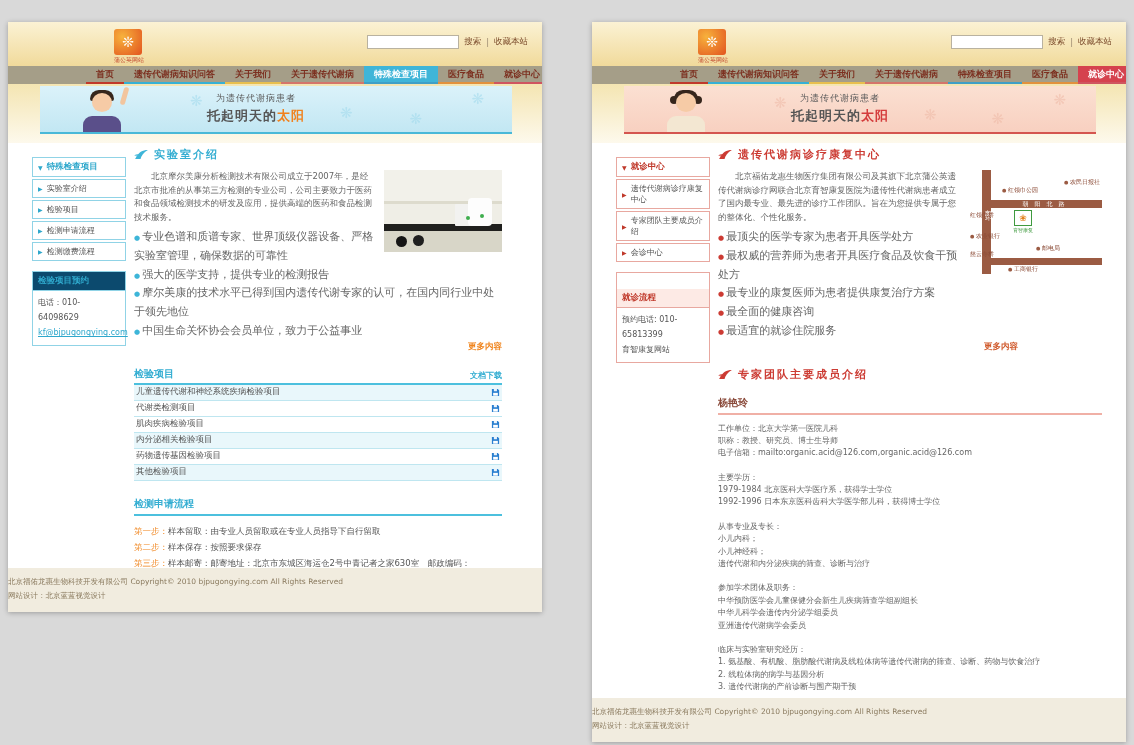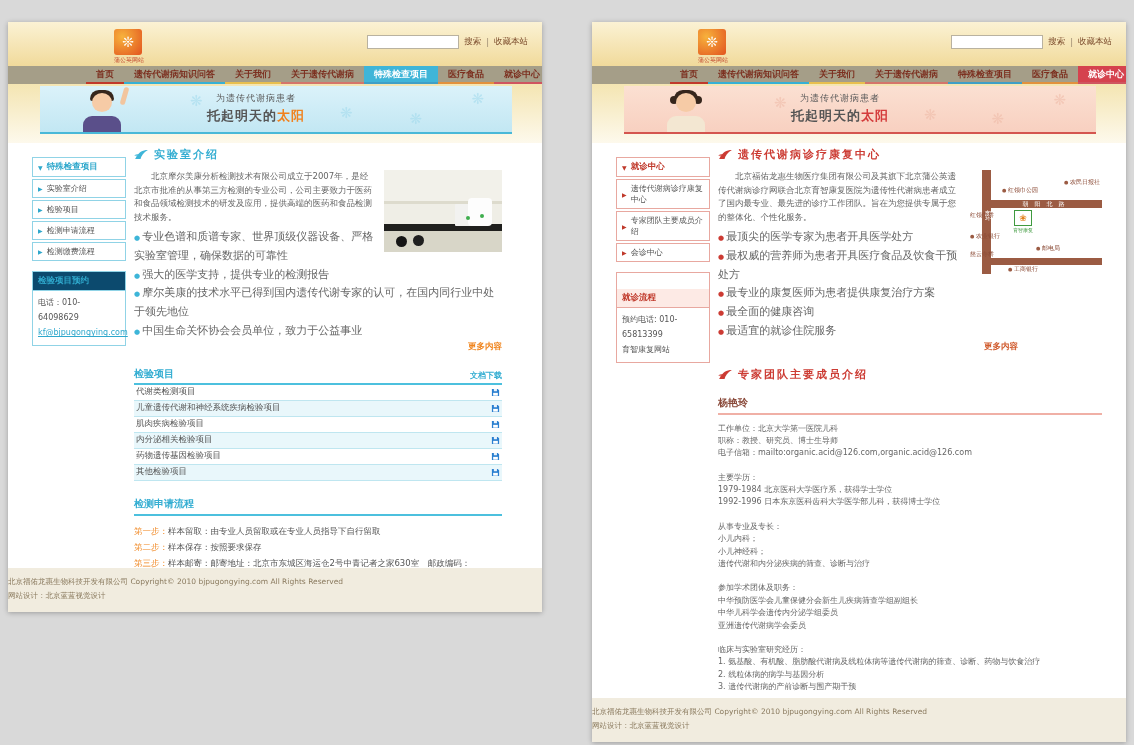--- a/index.html
+++ b/index.html
@@ -246,30 +246,30 @@
           <div class="bullet-line">强大的医学支持，提供专业的检测报告</div>
           <div class="bullet-line">摩尔美康的技术水平已得到国内遗传代谢专家的认可，在国内同行业中处于领先地位</div>
           <div class="bullet-line">中国生命关怀协会会员单位，致力于公益事业</div>
         </div>
       <a class="more more-orange">更多内容</a>
 
       <div class="tbl-head">
         <span class="tbl-title t-cyan">检验项目</span>
         <span class="tbl-dl t-cyan">文档下载</span>
       </div>
+      <div class="tbl-row alt">
+          <span class="row-label">儿童遗传代谢和神经系统疾病检验项目</span>
+          <svg class="floppy" viewBox="0 0 10 10">
+            <path d="M1 1 h6.5 L9 2.5 V9 H1 Z" fill="#2b7fd0"></path>
+            <rect x="3.2" y="1" width="3.4" height="2.6" fill="#eaf3fb"></rect>
+            <rect x="2.4" y="5.4" width="5.2" height="3.1" fill="#fff"></rect>
+          </svg>
+        </div>
       <div class="tbl-row">
           <span class="row-label">代谢类检测项目</span>
-          <svg class="floppy" viewBox="0 0 10 10">
-            <path d="M1 1 h6.5 L9 2.5 V9 H1 Z" fill="#2b7fd0"></path>
-            <rect x="3.2" y="1" width="3.4" height="2.6" fill="#eaf3fb"></rect>
-            <rect x="2.4" y="5.4" width="5.2" height="3.1" fill="#fff"></rect>
-          </svg>
-        </div>
-      <div class="tbl-row alt">
-          <span class="row-label">儿童遗传代谢和神经系统疾病检验项目</span>
           <svg class="floppy" viewBox="0 0 10 10">
             <path d="M1 1 h6.5 L9 2.5 V9 H1 Z" fill="#2b7fd0"></path>
             <rect x="3.2" y="1" width="3.4" height="2.6" fill="#eaf3fb"></rect>
             <rect x="2.4" y="5.4" width="5.2" height="3.1" fill="#fff"></rect>
           </svg>
         </div>
       <div class="tbl-row">
           <span class="row-label">肌肉疾病检验项目</span>
           <svg class="floppy" viewBox="0 0 10 10">
             <path d="M1 1 h6.5 L9 2.5 V9 H1 Z" fill="#2b7fd0"></path>

